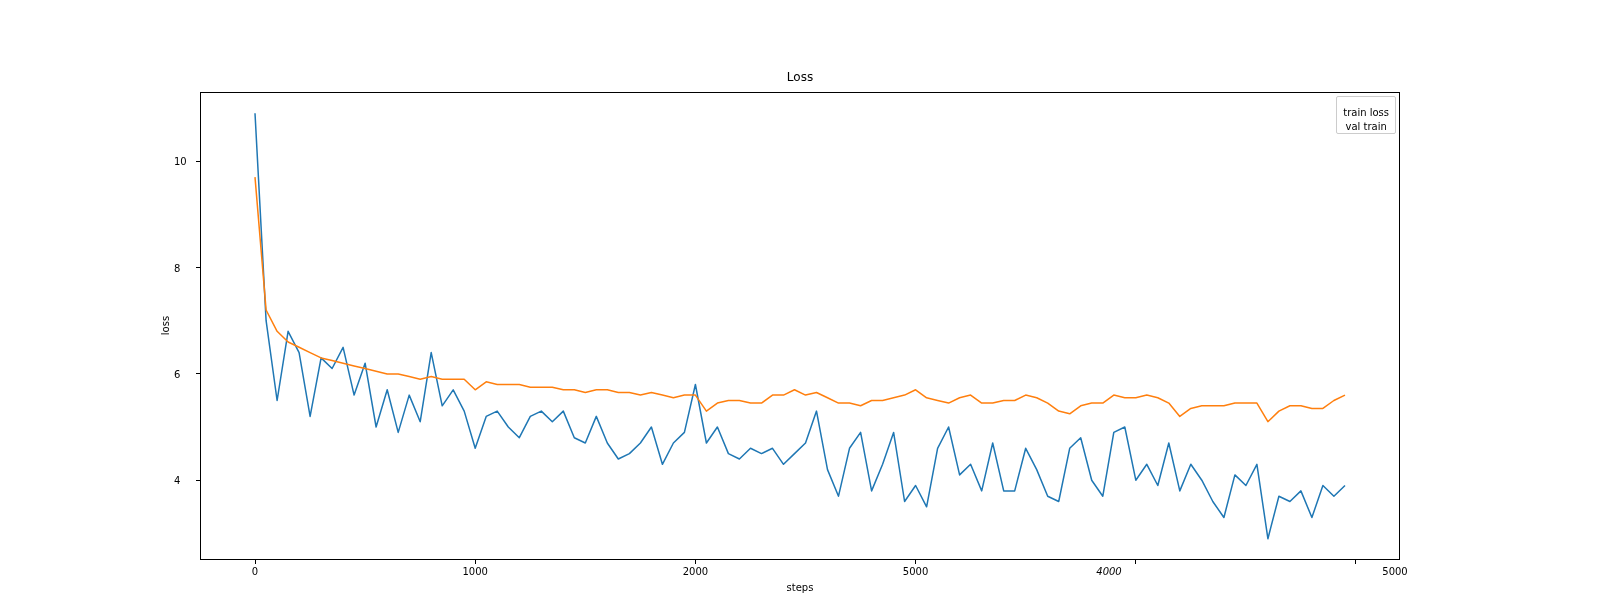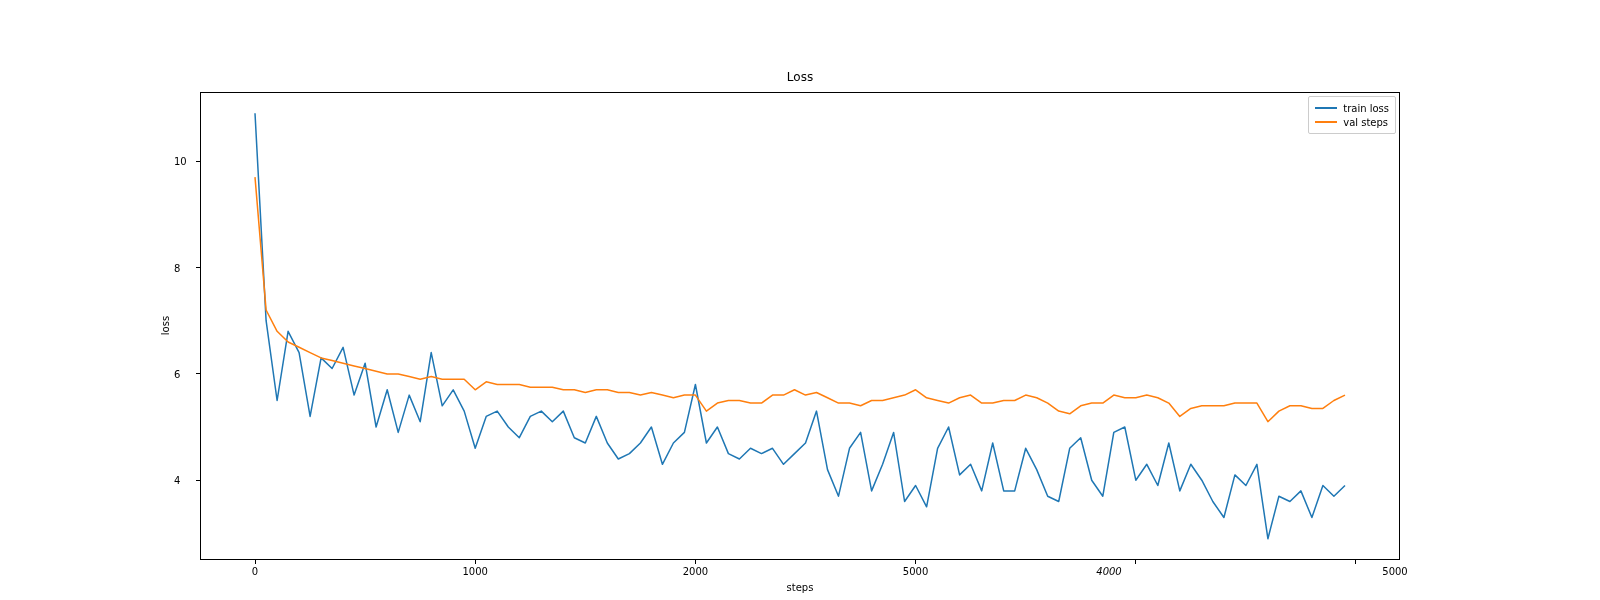--- a/index.html
+++ b/index.html
@@ -72,20 +72,21 @@
     border: 1px solid #cccccc;
     border-radius: 2px;
     padding: 4px 6px;
     font-size: 10px;
   }
   .legend-row {
     display: flex;
     align-items: center;
     gap: 6px;
     height: 14px;
+    flex-direction: column;
   }
   .legend-swatch {
     width: 22px;
     height: 2px;
   }
   svg { display: block; }
 </style>
 </head>
 <body>
 
@@ -136,17 +137,17 @@
       </g>
     </svg>
 
   <div class="legend" id="legend" style="right: 204px; top: 76px;">
       <div class="legend-row">
         <div class="legend-swatch" style="background: rgb(31, 119, 180);"></div>
         <span>train loss</span>
       </div>
       <div class="legend-row">
         <div class="legend-swatch" style="background: rgb(255, 127, 14);"></div>
-        <span>val steps</span>
+        <span>val train</span>
       </div>
     </div>
 
 </div>
 
 </body></html>

